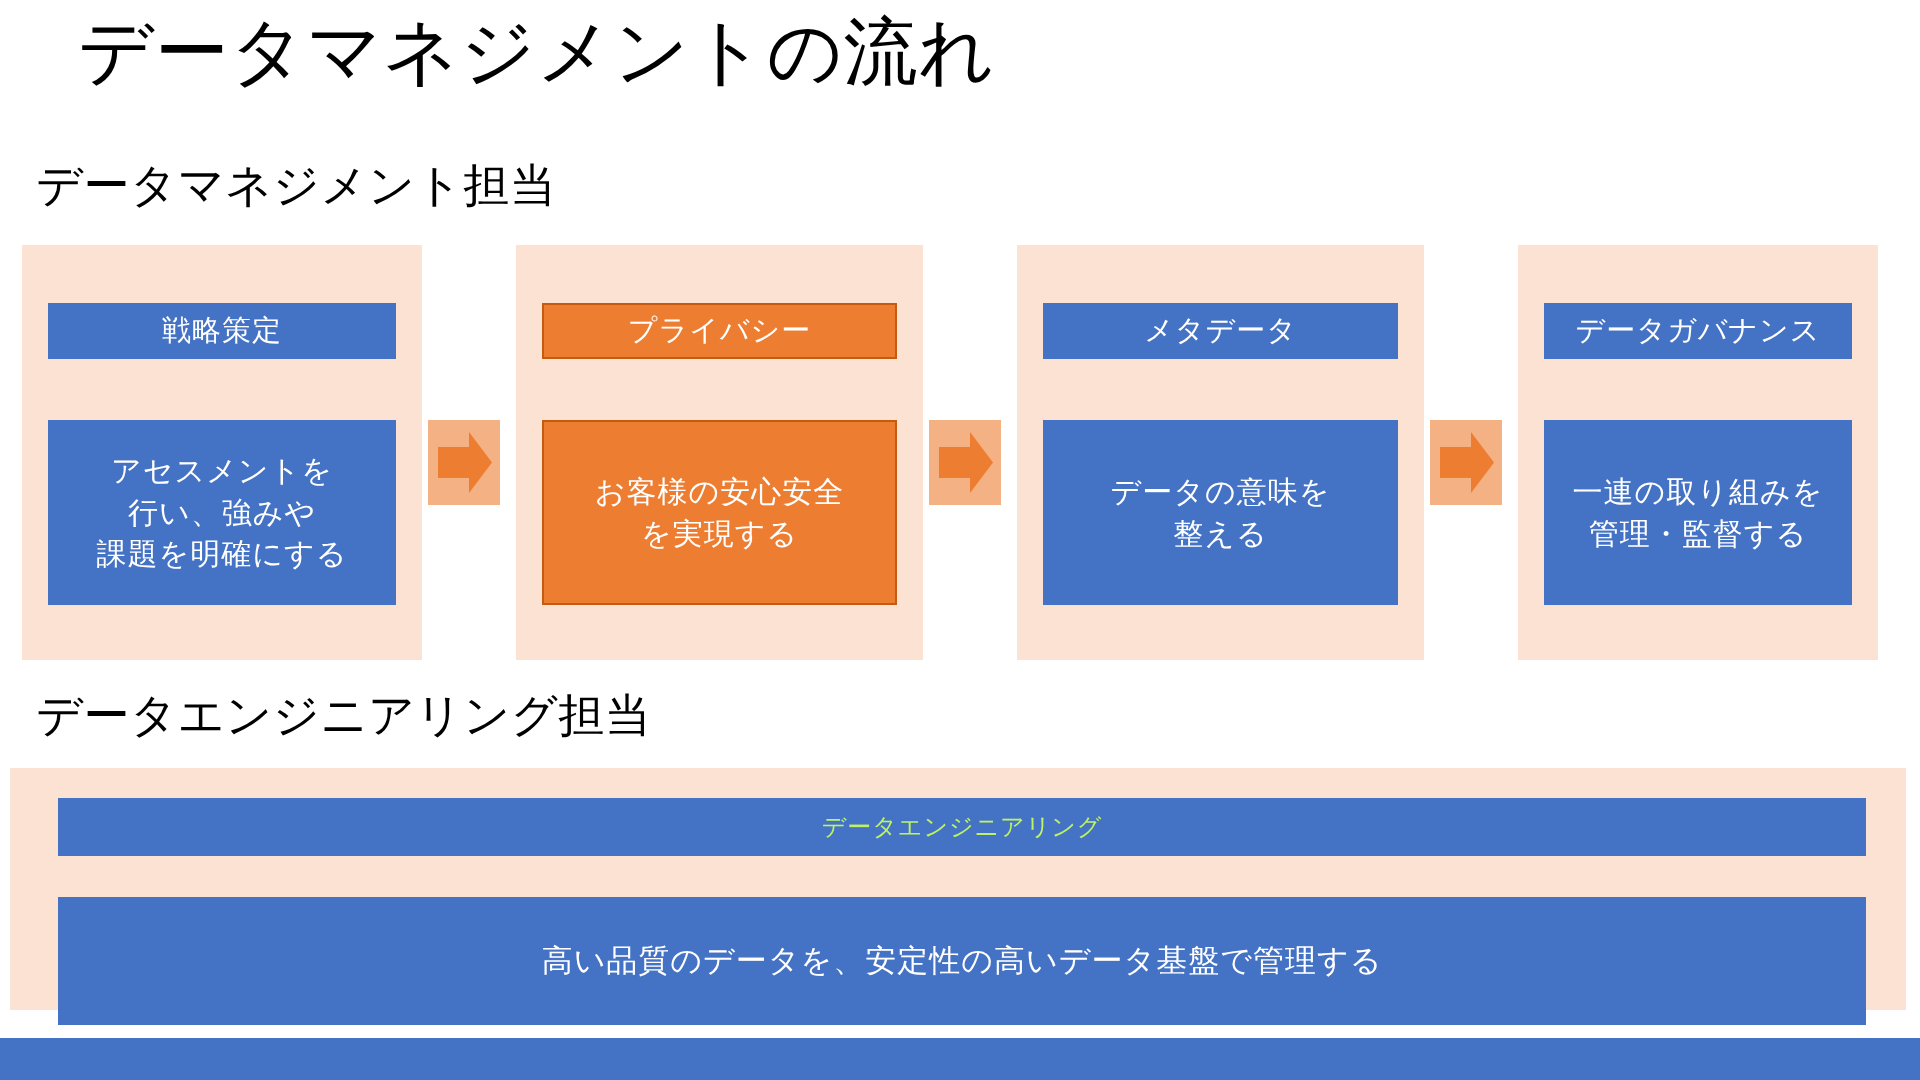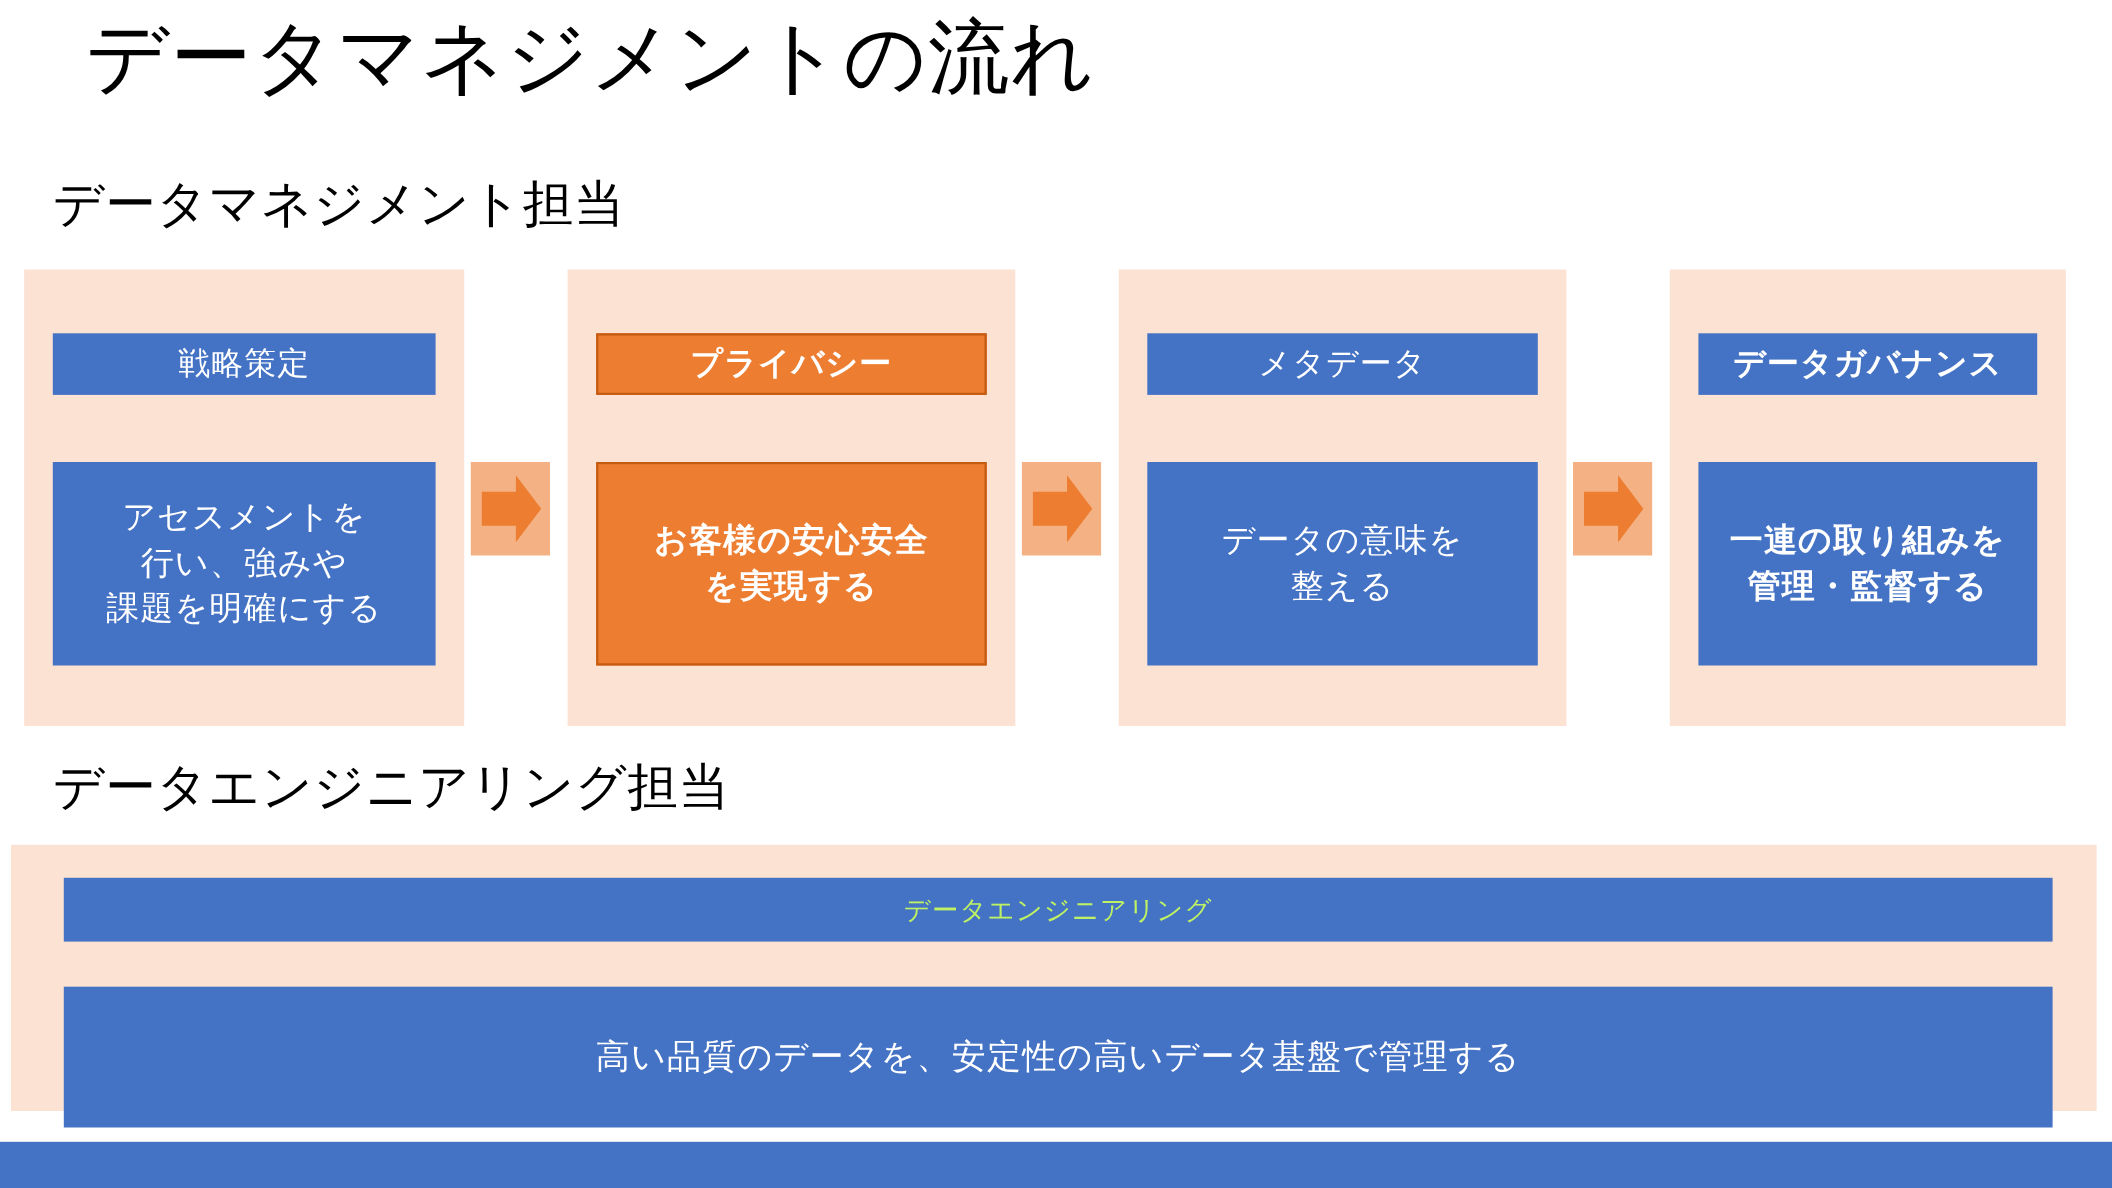--- a/index.html
+++ b/index.html
@@ -30,44 +30,43 @@
 
   
   .section-label {
     position: absolute;
     font-size: 46px;
     line-height: 1.1;
     color: #000000;
     font-weight: 400;
     letter-spacing: 0.5px;
     white-space: nowrap;
-    margin-left: 12px;
   }
   #label-dm { left: 36px; top: 160px; }
   #label-de { left: 36px; top: 690px; }
 
   
   .stage-row {
     position: absolute;
     left: 22px;
     top: 245px;
     width: 1596px;
     height: 415px;
   }
   .stage-panel {
     position: absolute;
     top: 0;
     height: 415px;
     background: #fbe2d3;
     box-sizing: border-box;
   }
   .stage-panel.p0 { left: 0px;    width: 400px; }
-  .stage-panel.p1 { left: 494px;  width: 407px; font-weight: bold; }
+  .stage-panel.p1 { left: 494px;  width: 407px; }
   .stage-panel.p2 { left: 995px;  width: 407px; }
-  .stage-panel.p3 { left: 1496px; width: 360px; font-weight: bold; }
+  .stage-panel.p3 { left: 1496px; width: 360px; }
 
   .stage-head {
     position: absolute;
     left: 26px;
     right: 26px;
     top: 58px;
     height: 56px;
     background: #4472c4;
     color: #ffffff;
     display: flex;

